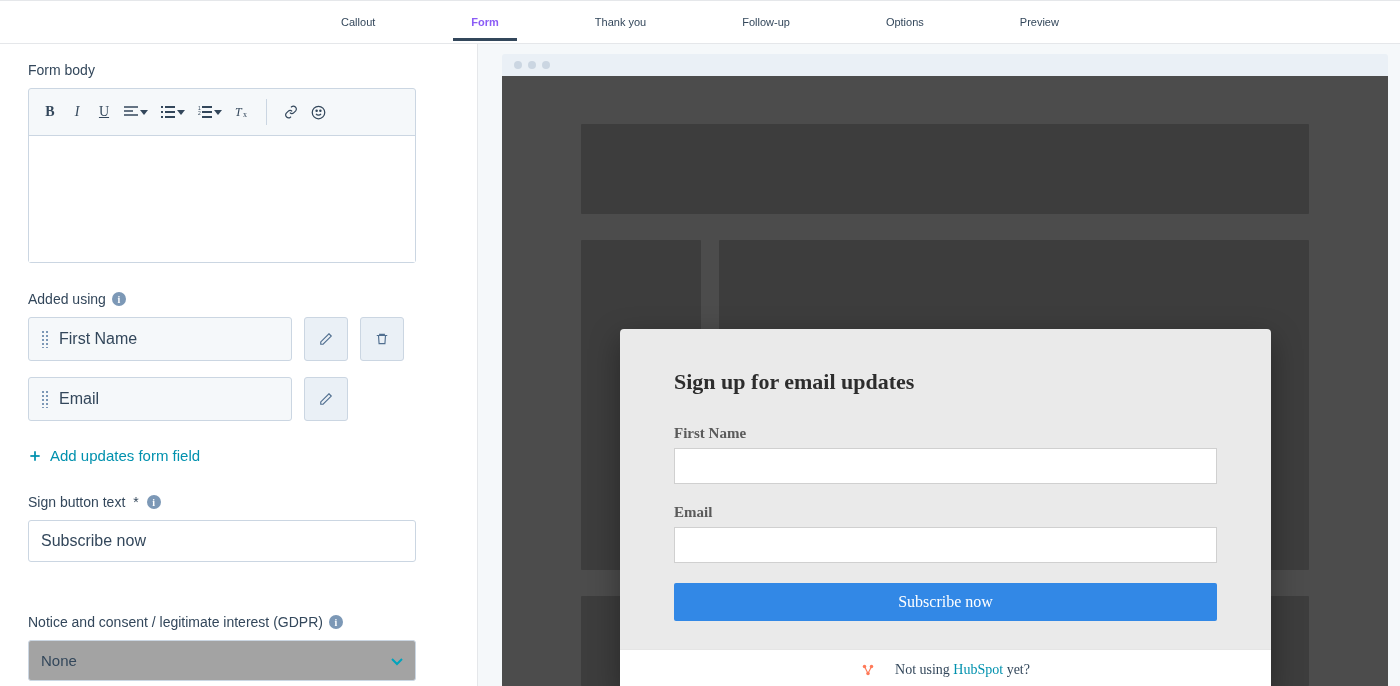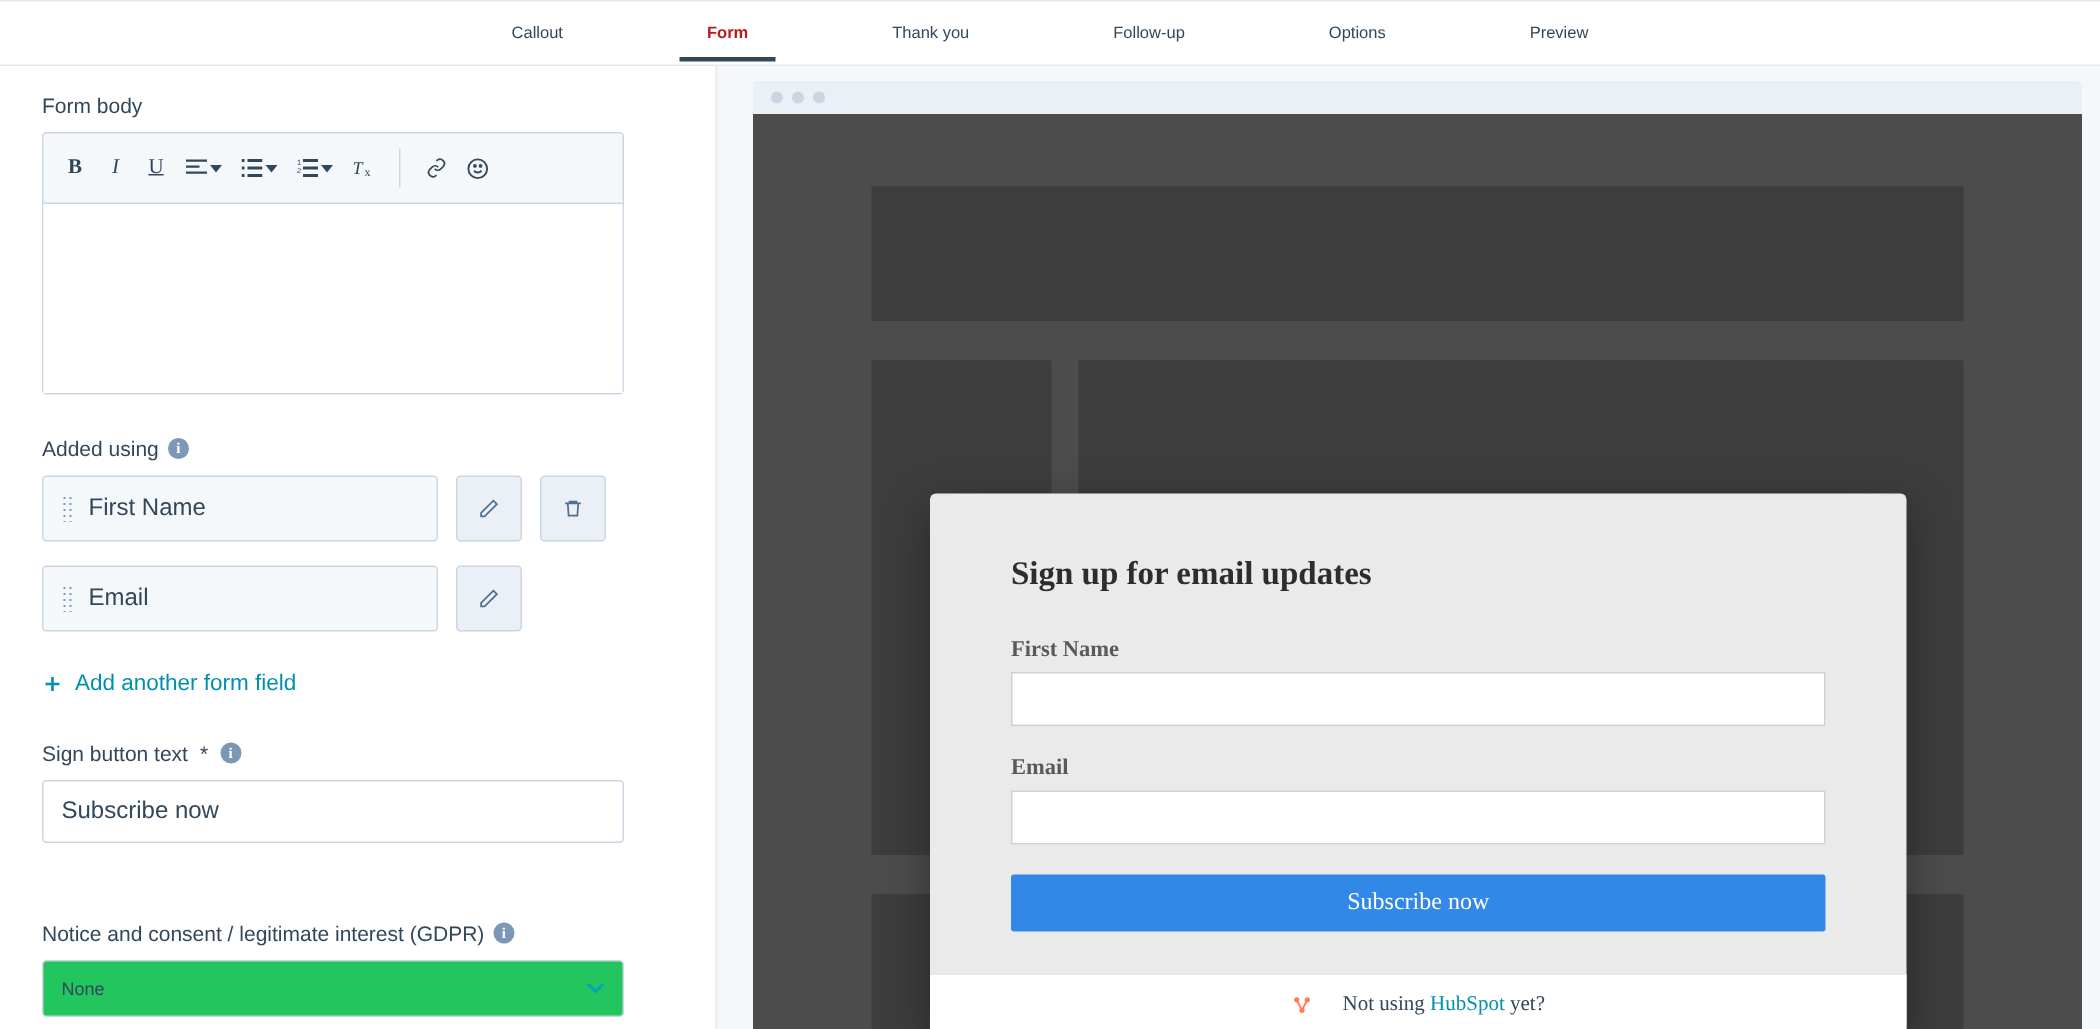--- a/index.html
+++ b/index.html
@@ -25,21 +25,21 @@
   .top-tab {
     font-size: 11px;
     color: #33475b;
     padding: 12px 18px 10px;
     cursor: pointer;
     border-bottom: 3px solid transparent;
     position: relative;
   }
   .top-tab.active {
     font-weight: 600;
-    color: #b91c1c;
+    color: #8b5cf6;
     border-bottom-color: #33475b;
   }
 
   
   .main {
     display: flex;
     height: calc(686px - 44px);
     background: #f5f8fa;
   }
   .left-pane {
@@ -157,22 +157,22 @@
     color: #33475b;
     background: #fff;
   }
   .req-star { color: #33475b; margin: 0 2px 0 2px; }
 
   .select-box {
     width: 388px;
     padding: 11px 12px;
     border: 1px solid #cbd6e2;
     border-radius: 3px;
-    background: #22c55e;
-    font-size: 12px;
+    background: #a3a3a3;
+    font-size: 15px;
     color: #33475b;
     display: flex;
     justify-content: space-between;
     align-items: center;
     cursor: pointer;
     margin-top: 6px;
   }
   .select-caret { color: #00a4bd; }
 
   .info-icon {
@@ -396,21 +396,21 @@
             <path d="M17 3l4 4L7 21H3v-4L17 3z"></path>
           </svg>
       </div>
     </div>
 
     <div class="add-link">
       <svg width="14" height="14" viewBox="0 0 24 24" stroke="#0091ae" stroke-width="3">
           <line x1="12" y1="4" x2="12" y2="20"></line>
           <line x1="4" y1="12" x2="20" y2="12"></line>
         </svg>
-      <span>Add another form field</span>
+      <span>Add updates form field</span>
     </div>
 
     <div class="section-label">
       <span>Sign button text</span>
         <span class="req-star">*</span>
       <span class="info-icon">i</span>
     </div>
     <input class="text-input" type="text" value="Subscribe now" style="">
 
     <div class="section-label" style="margin-top:52px">

